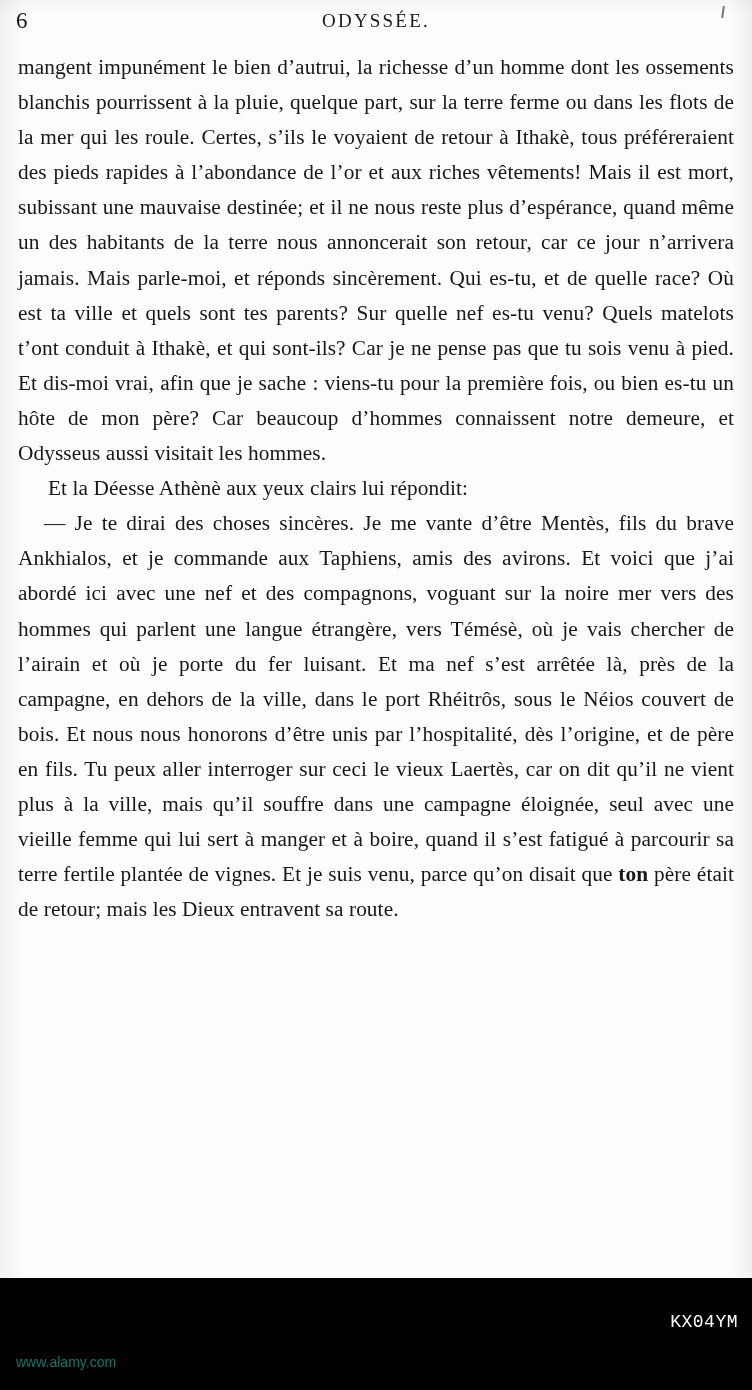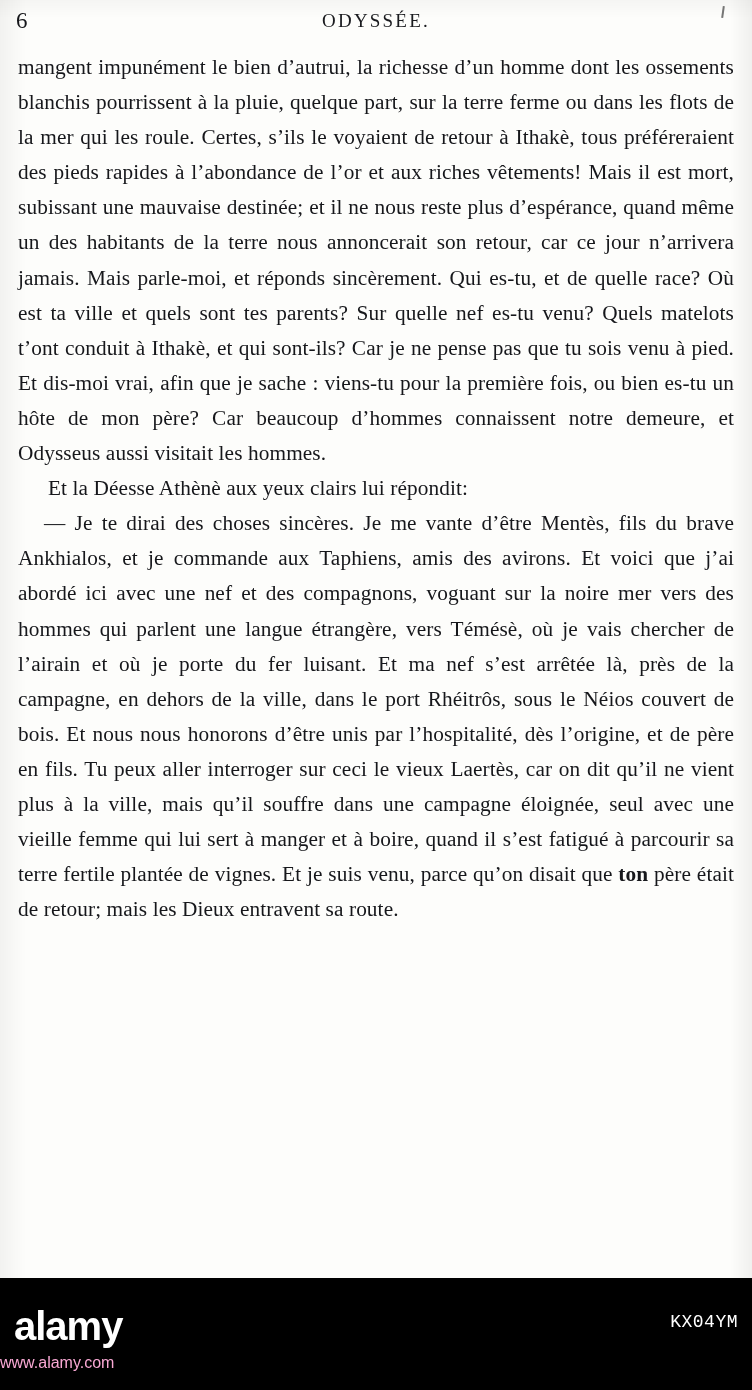--- a/index.html
+++ b/index.html
@@ -117,25 +117,25 @@
     top: 28px;
     font-size: 40px;
     font-weight: bold;
     letter-spacing: -1px;
     font-family: "Liberation Sans", sans-serif;
     color: #ffffff;
     line-height: 40px;
   }
   .wm-domain {
     position: absolute;
-    left: 0;
+    left: 16px;
     top: 76px;
-    font-size: 16px;
+    font-size: 14px;
     font-family: "Liberation Sans", sans-serif;
-    color: #f9a8d4;
+    color: #0f766e;
   }
   .wm-imageid {
     position: absolute;
     right: 14px;
     top: 34px;
     font-size: 18px;
     font-family: Liberation Mono, monospace;
     color: #ffffff;
     letter-spacing: .5px;
   }
@@ -156,16 +156,15 @@
       <p class="para">mangent impunément le bien d’autrui, la richesse d’un homme dont les ossements blanchis pourrissent à la pluie, quelque part, sur la terre ferme ou dans les flots de la mer qui les roule. Certes, s’ils le voyaient de retour à Ithakè, tous préféreraient des pieds rapides à l’abondance de l’or et aux riches vêtements! Mais il est mort, subissant une mauvaise destinée; et il ne nous reste plus d’espérance, quand même un des habitants de la terre nous annoncerait son retour, car ce jour n’arrivera jamais. Mais parle-moi, et réponds sincèrement. Qui es-tu, et de quelle race? Où est ta ville et quels sont tes parents? Sur quelle nef es-tu venu? Quels matelots t’ont conduit à Ithakè, et qui sont-ils? Car je ne pense pas que tu sois venu à pied. Et dis-moi vrai, afin que je sache : viens-tu pour la première fois, ou bien es-tu un hôte de mon père? Car beaucoup d’hommes connaissent notre demeure, et Odysseus aussi visitait les hommes.</p>
       <p class="para indent">Et la Déesse Athènè aux yeux clairs lui répondit:</p>
       <p class="para dashstart"><span>— Je te dirai des choses sincères. Je me vante d’être Mentès, fils du brave Ankhialos, et je commande aux Taphiens, amis des avirons. Et voici que j’ai abordé ici avec une nef et des compagnons, voguant sur la noire mer vers des hommes qui parlent une langue étrangère, vers Témésè, où je vais chercher de l’airain et où je porte du fer luisant. Et ma nef s’est arrêtée là, près de la campagne, en dehors de la ville, dans le port Rhéitrôs, sous le Néios couvert de bois. Et nous nous honorons d’être unis par l’hospitalité, dès l’origine, et de père en fils. Tu peux aller interroger sur ceci le vieux Laertès, car on dit qu’il ne vient plus à la ville, mais qu’il souffre dans une campagne éloignée, seul avec une vieille femme qui lui sert à manger et à boire, quand il s’est fatigué à parcourir sa terre fertile plantée de vignes. Et je suis venu, parce qu’on disait que </span><span class="bold-word">ton</span><span> père était de retour; mais les Dieux entravent sa route.</span></p>
     </div>
 
   </div>
   <div class="grain"></div>
 </div>
 
 <div class="watermark-bar">
-  <div class="wm-logo">alamy</div>
   <div class="wm-domain">www.alamy.com</div>
   <div class="wm-imageid">KX04YM</div>
 </div>
 
 </body></html>

